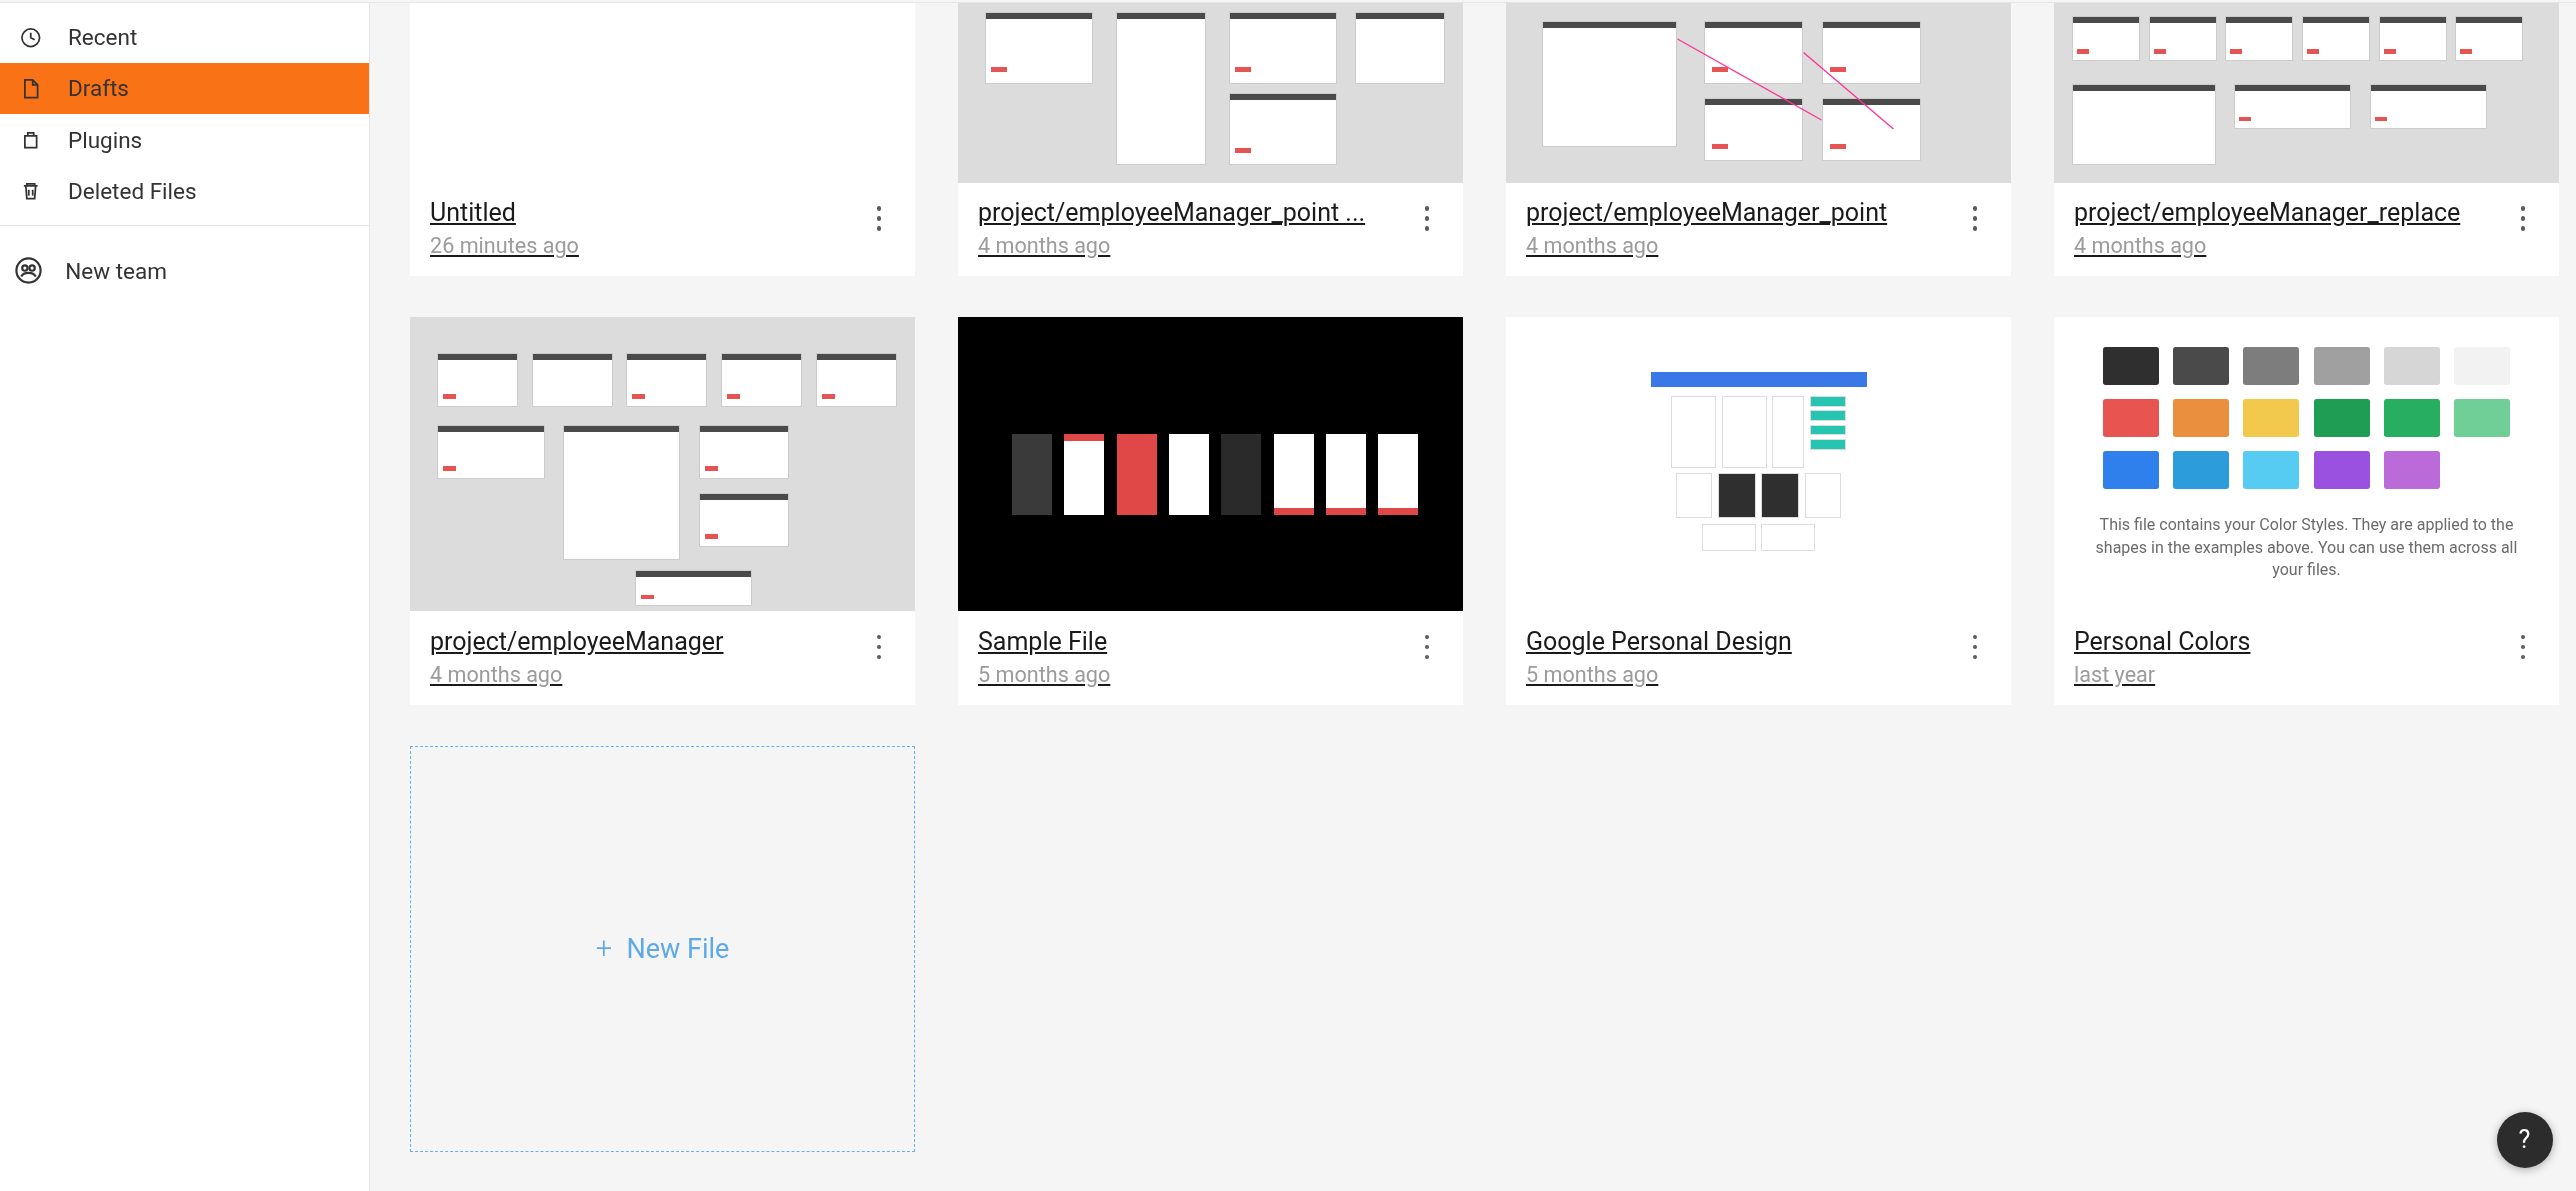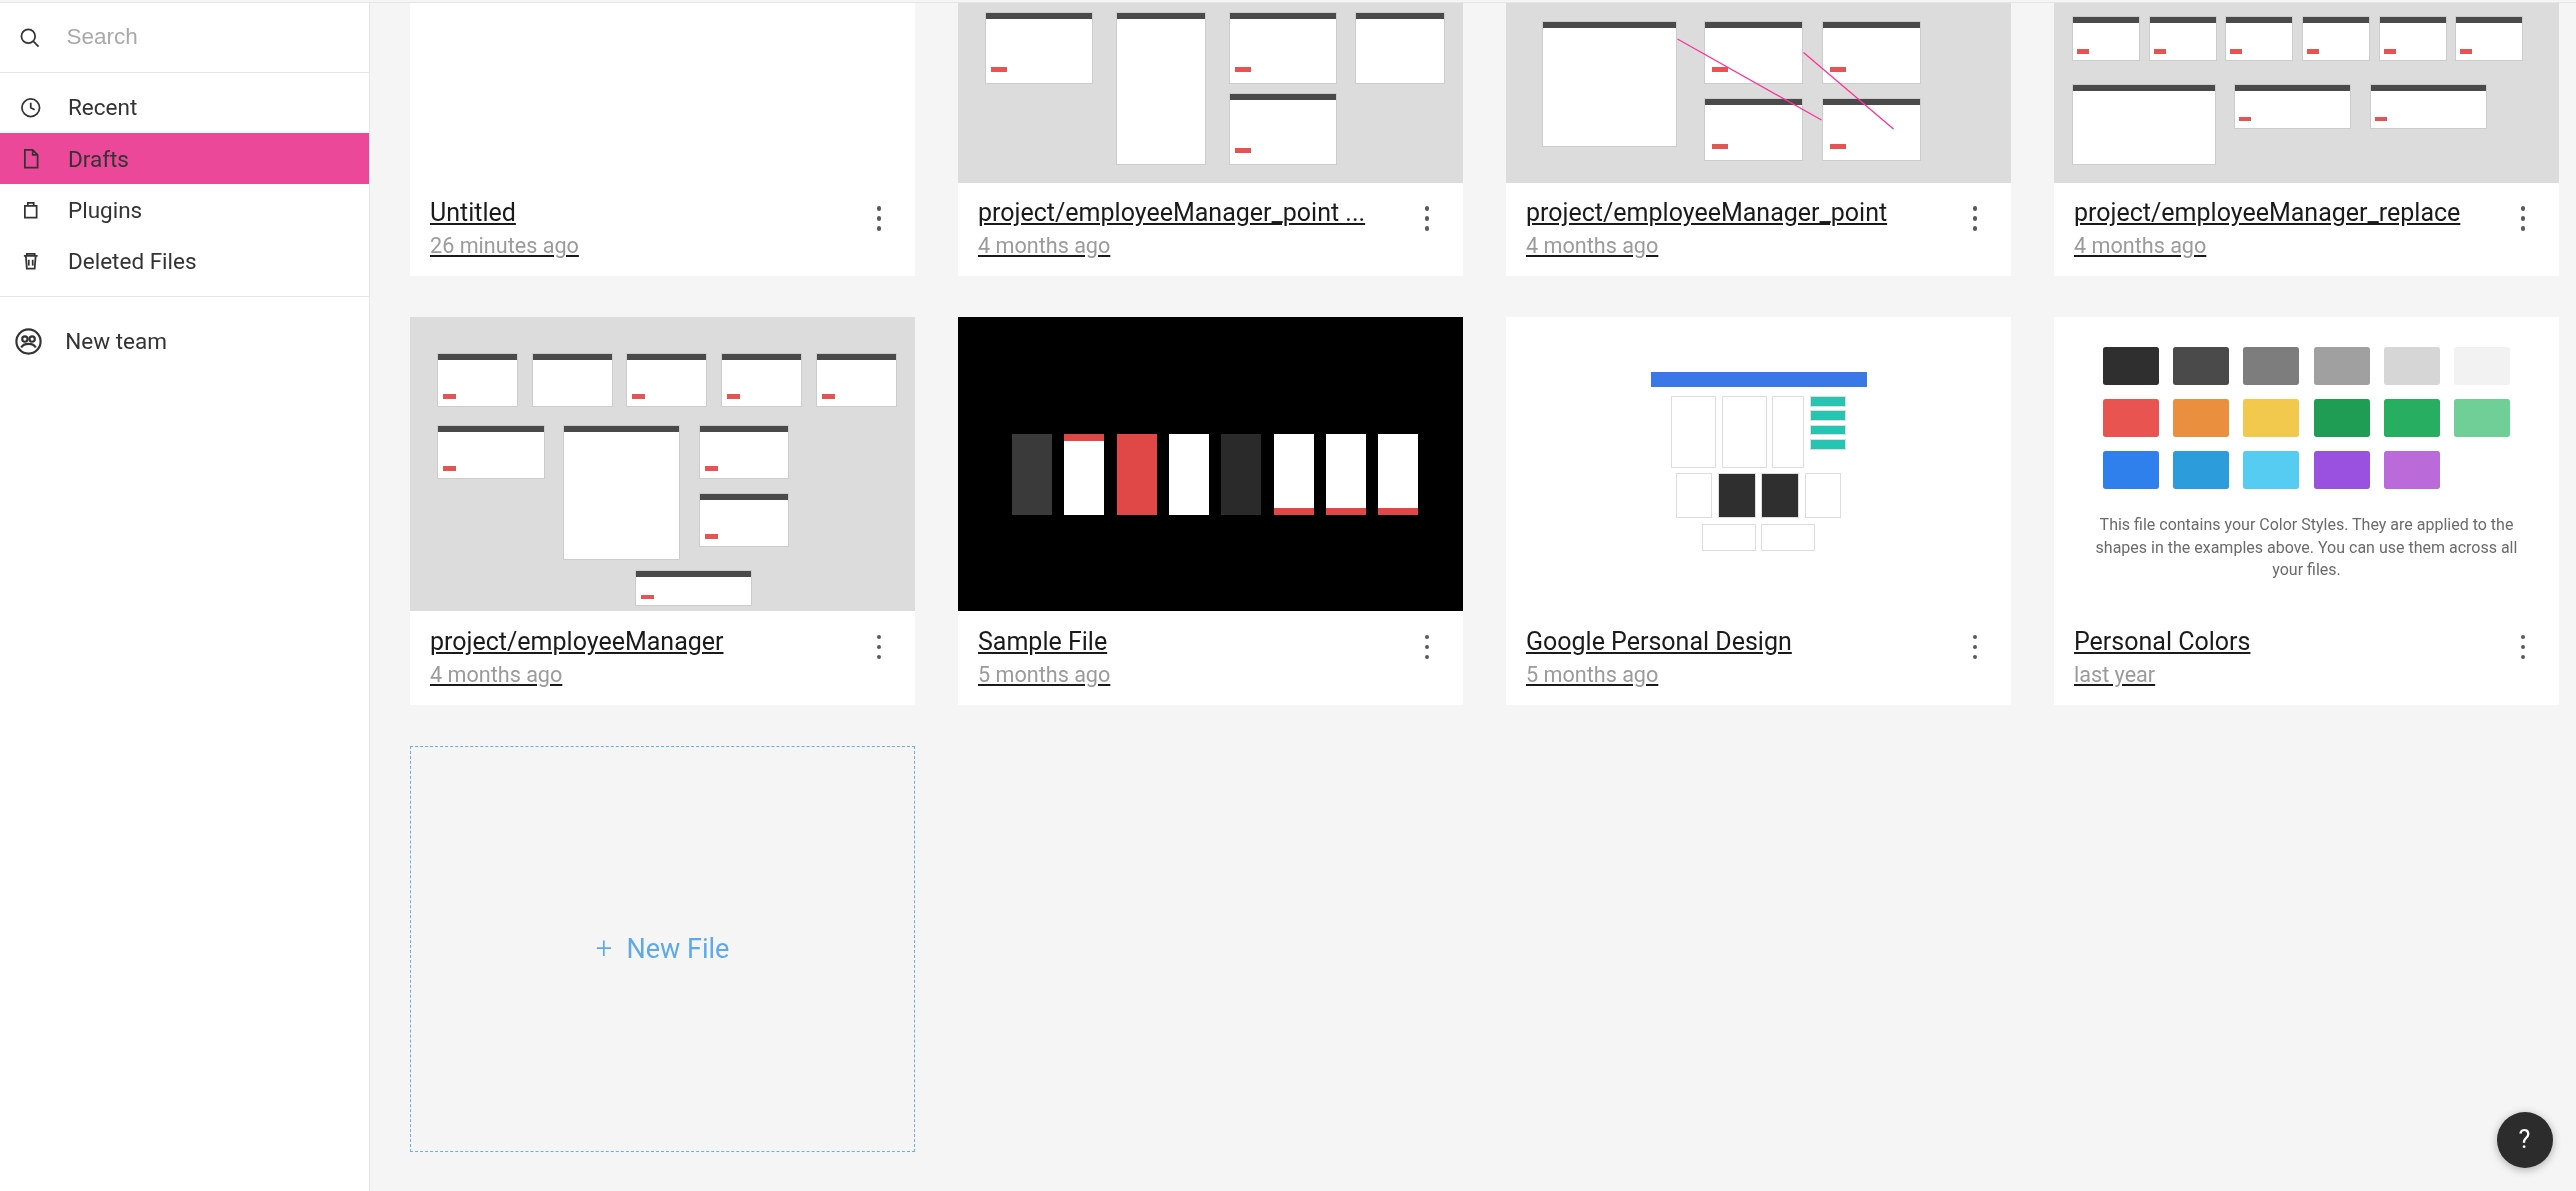--- a/index.html
+++ b/index.html
@@ -12,21 +12,21 @@
 
   
   .sidebar { width: 370px; background: #ffffff; border-right: 0.9px solid #e5e5e5; display: flex; flex-direction: column; }
   .search-row { display: flex; align-items: center; gap: 25px; padding: 21.6px 18px 21.6px 18px; border-bottom: 0.9px solid #e5e5e5; }
   .search-row .icon { width: 25px; height: 25px; display: flex; align-items: center; justify-content: center; color: #333; }
   .search-row input { border: none; outline: none; font-size: 22.5px; color: #888; background: transparent; flex: 1; }
   .search-row input::placeholder { color: #a9a9a9; }
 
   .nav-list { padding: 9px 0; border-bottom: 0.9px solid #e5e5e5; }
   .nav-item { display: flex; align-items: center; gap: 25px; padding: 12.6px 18px; font-size: 22.5px; color: #333; cursor: pointer; }
-  .nav-item.active { background: #ec4899; }
+  .nav-item.active { background: #f97316; }
   .nav-item .icon { width: 25px; height: 25px; display: flex; align-items: center; justify-content: center; color: #333; flex-shrink: 0; }
 
   .team-section { padding: 20px 0; }
   .team-item { display: flex; align-items: center; gap: 21.6px; padding: 9px 12.6px; font-size: 22.5px; color: #333; cursor: pointer; }
   .team-item .icon { width: 31px; height: 31px; display: flex; align-items: center; justify-content: center; color: #333; flex-shrink: 0; }
 
   
   .main { flex: 1; overflow-y: auto; background: #f5f5f5; padding: 0 36px 36px 40px; }
   .grid { display: grid; grid-template-columns: repeat(4, 505px); gap: 41px 43px; justify-content: start; }
 
@@ -75,29 +75,20 @@
   svg { stroke: currentColor; fill: none; stroke-width: 1.8; }
 </style>
 </head>
 <body>
 
 <div class="topbar"></div>
 
 <div class="app">
 
   <aside class="sidebar">
-    <div class="search-row">
-      <span class="icon">
-        <svg width="23.5" height="23.5" viewBox="0 0 24 24">
-            <circle cx="10.5" cy="10.5" r="7"></circle>
-            <line x1="21" y1="21" x2="15.8" y2="15.8"></line>
-          </svg>
-      </span>
-      <input type="text" placeholder="Search" style="">
-    </div>
 
     <div class="nav-list">
       <div class="nav-item">
         <span class="icon">
           <svg width="23.5" height="23.5" viewBox="0 0 24 24">
               <circle cx="12" cy="12" r="9"></circle>
               <polyline points="12 7 12 12 16 14"></polyline>
             </svg>
         </span>
         <span>Recent</span>

